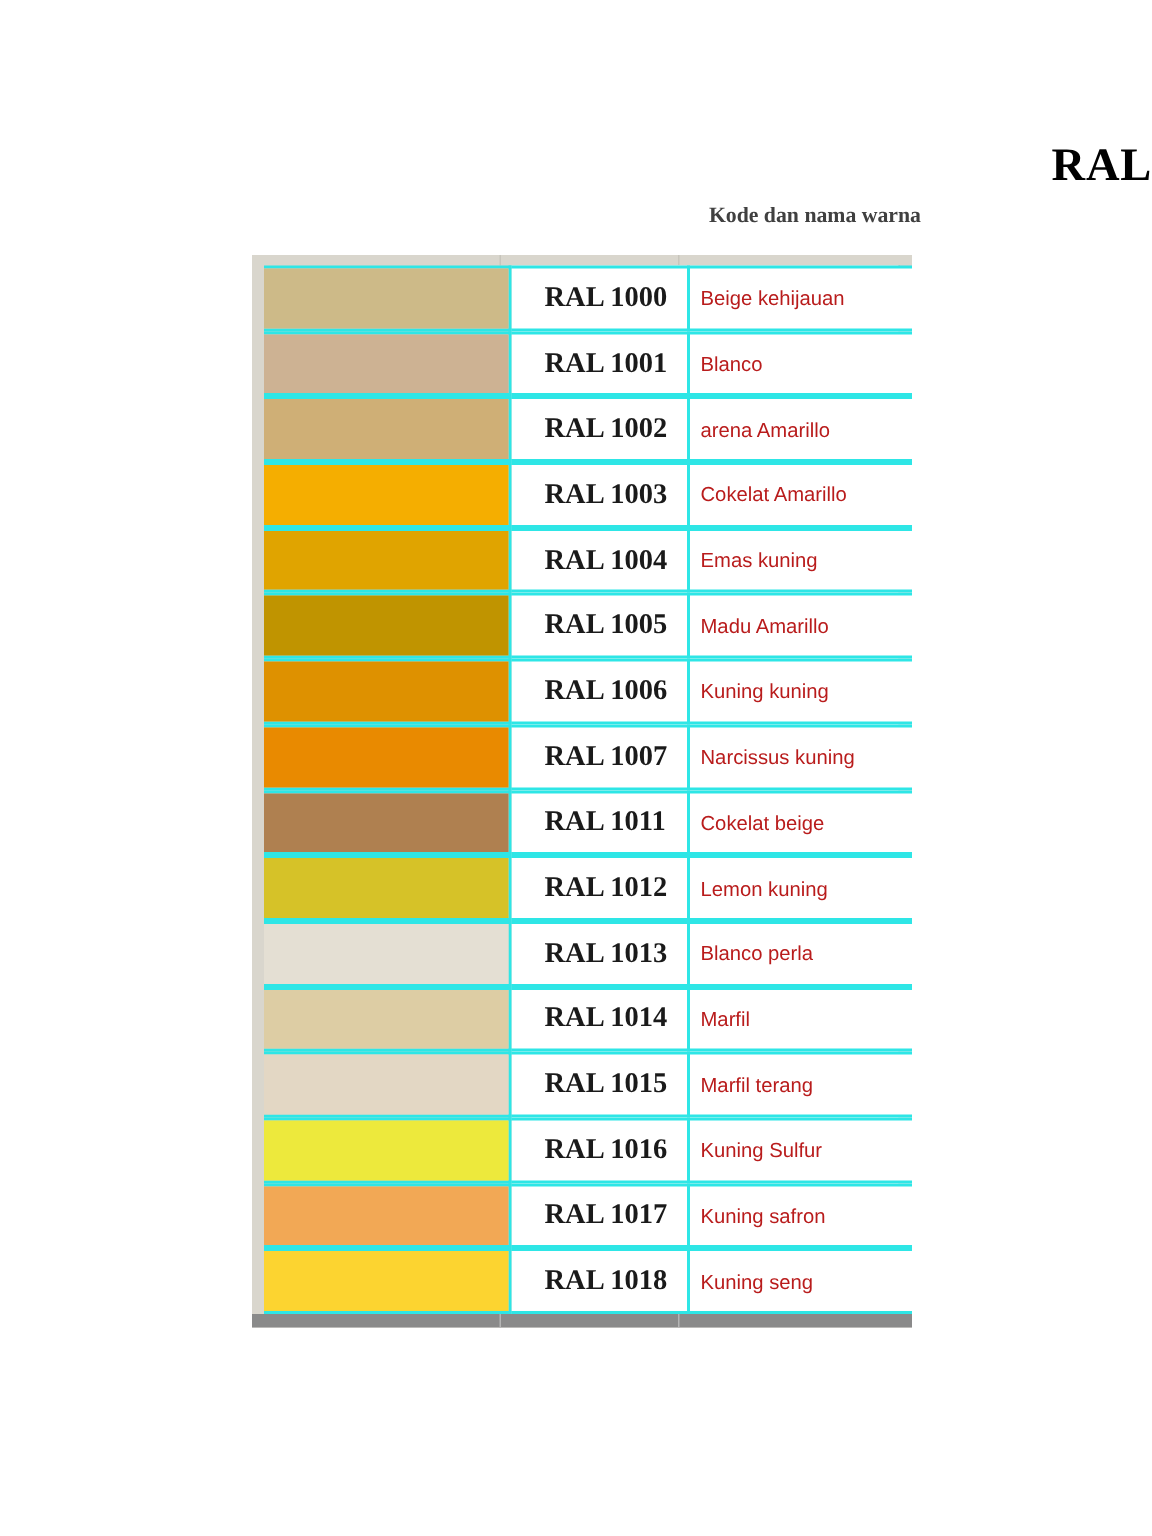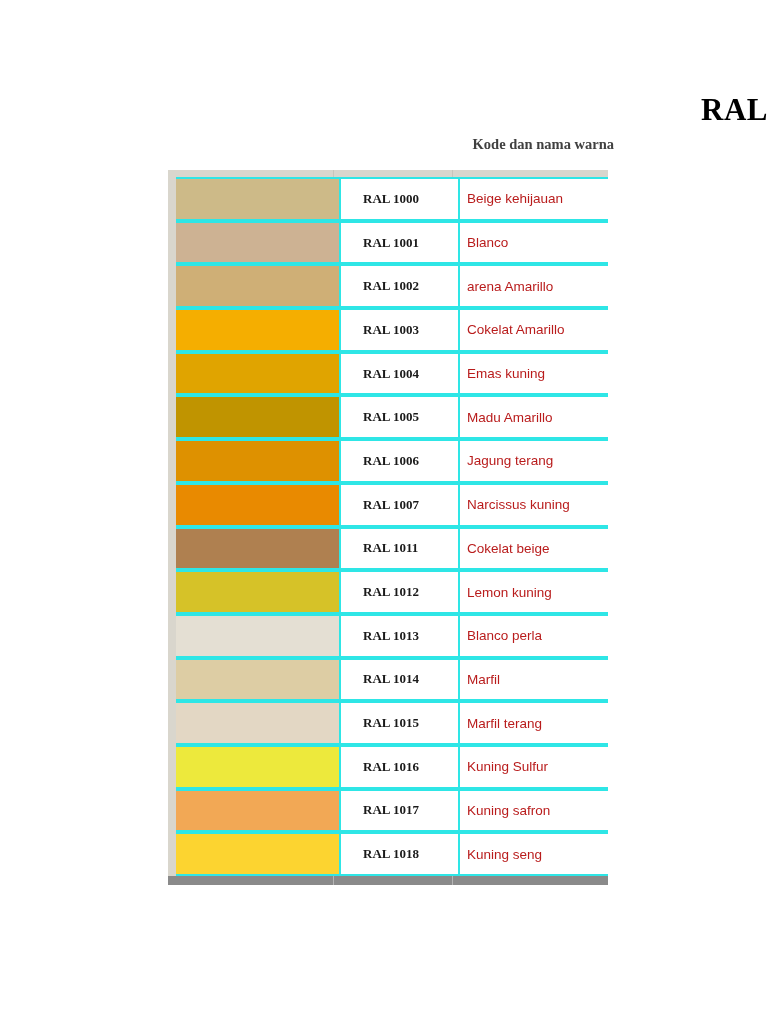--- a/index.html
+++ b/index.html
@@ -147,21 +147,21 @@
     background: #ffffff;
     border: 2.5px solid #2ee6e6;
     border-left: none;
     display: flex;
     align-items: center;
     padding-left: 22px;
   }
   .code-text {
     font-family: "Liberation Serif", serif;
     font-weight: bold;
-    font-size: 13px;
+    font-size: 19px;
     color: #1a1a1a;
     white-space: nowrap;
   }
   .name-cell {
     flex: 1;
     box-sizing: border-box;
     background: #ffffff;
     border: 2.5px solid #2ee6e6;
     border-left: none;
     border-right: none;
@@ -264,21 +264,21 @@
           </div>
         </div>
         <div class="ral-row">
           <div class="swatch-cell">
             <div class="swatch-fill" style="background: rgb(222, 145, 0);"></div>
           </div>
           <div class="code-cell">
             <span class="code-text">RAL 1006</span>
           </div>
           <div class="name-cell">
-            <span class="name-text">Jagung terang</span>
+            <span class="name-text">Kuning kuning</span>
           </div>
         </div>
         <div class="ral-row">
           <div class="swatch-cell">
             <div class="swatch-fill" style="background: rgb(233, 138, 0);"></div>
           </div>
           <div class="code-cell">
             <span class="code-text">RAL 1007</span>
           </div>
           <div class="name-cell">

